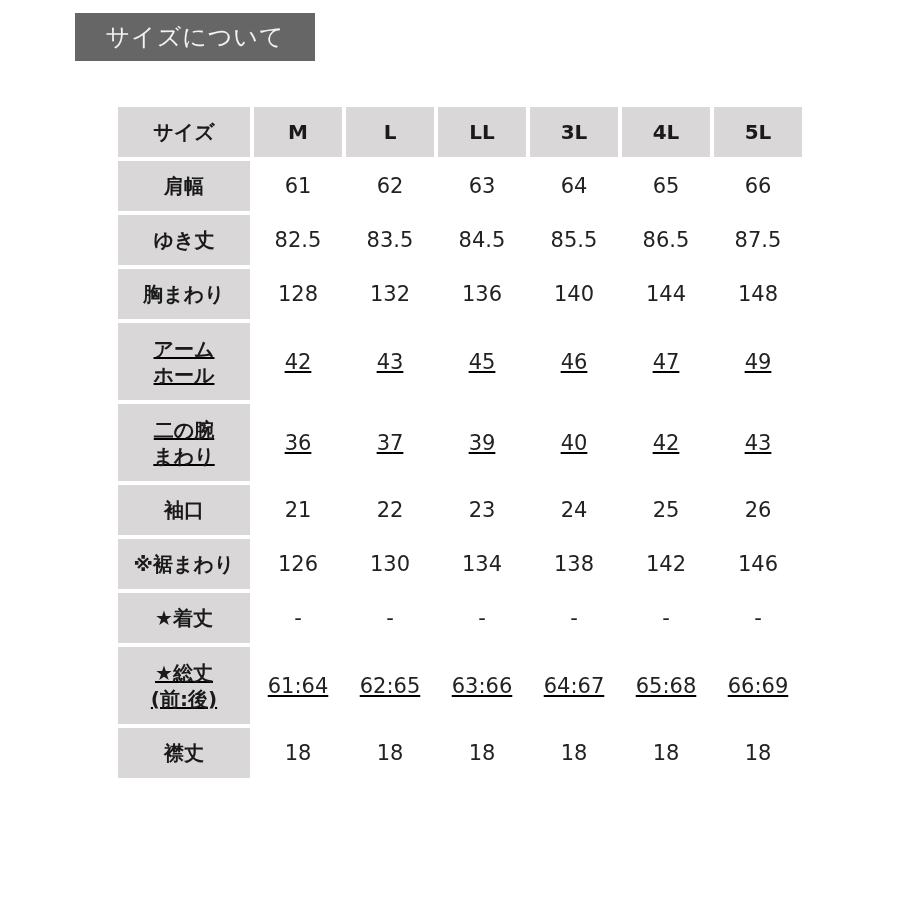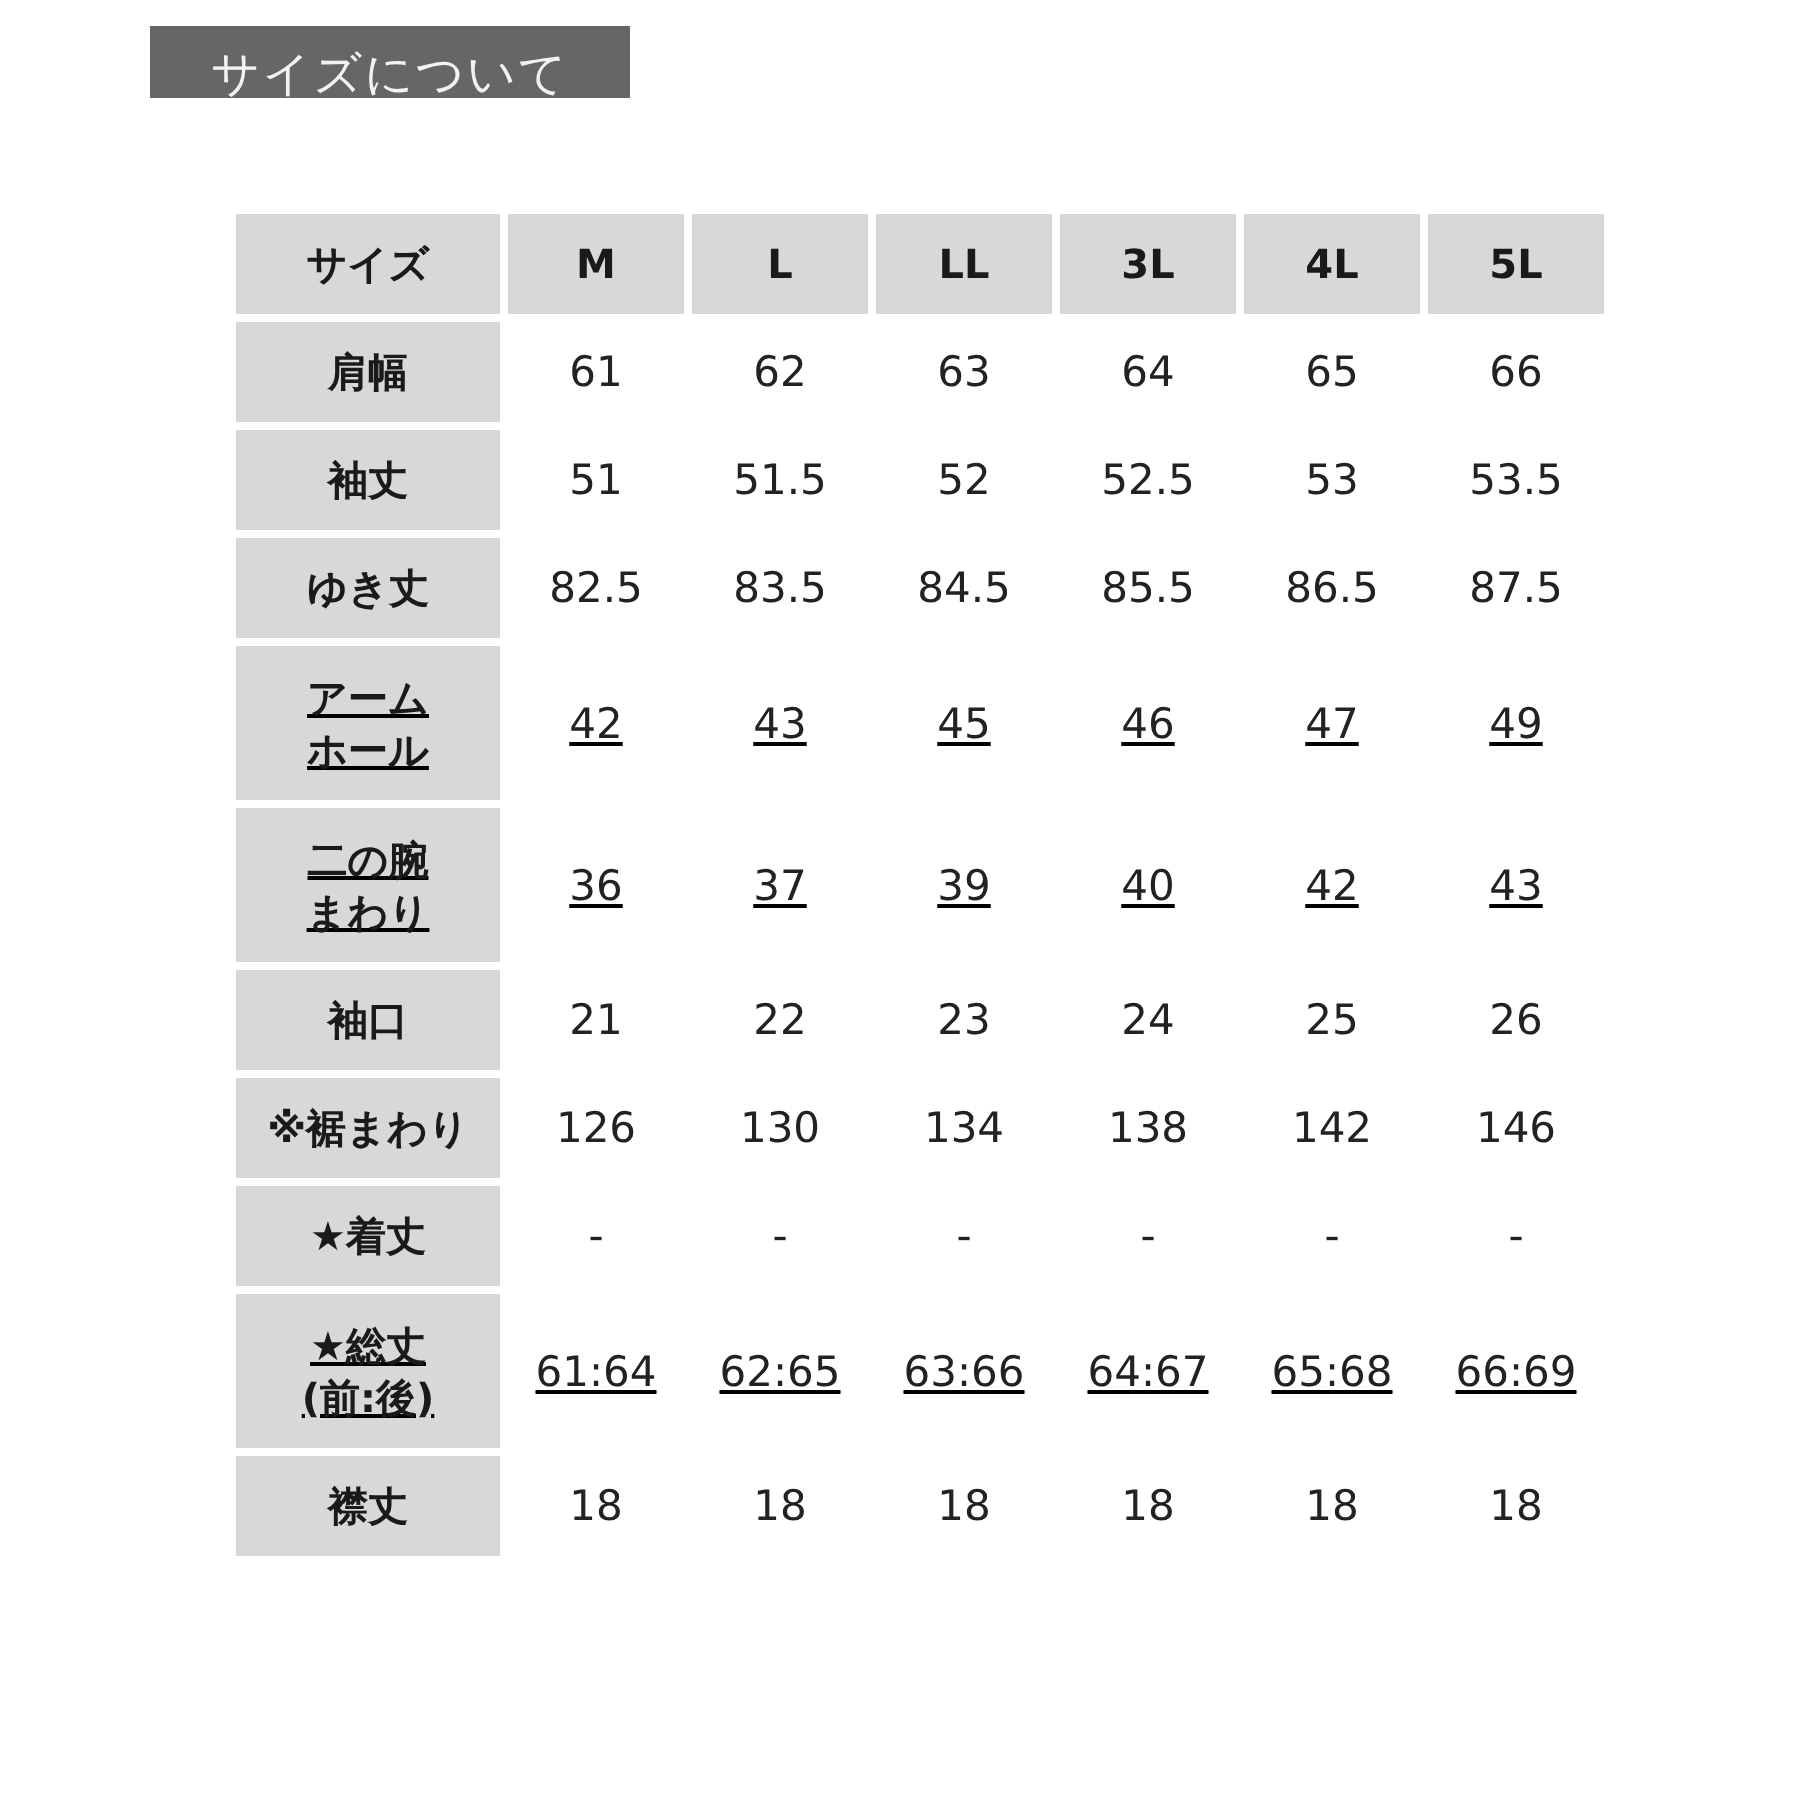--- a/index.html
+++ b/index.html
@@ -14,21 +14,21 @@
     .page {
       position: relative;
       width: 900px;
       height: 900px;
     }
     .section-title {
       position: absolute;
       left: 75px;
       top: 13px;
       width: 240px;
-      height: 36px;
+      height: 48px;
       background: #666666;
       color: #f2f2f2;
       font-size: 24px;
       line-height: 48px;
       text-align: center;
       letter-spacing: 1px;
     }
     table.size-table {
       position: absolute;
       left: 114px;
@@ -88,36 +88,36 @@
         <tr class="h-1">
           <th class="row-head">肩幅</th>
           <td class="val">61</td>
           <td class="val">62</td>
           <td class="val">63</td>
           <td class="val">64</td>
           <td class="val">65</td>
           <td class="val">66</td>
         </tr>
         <tr class="h-1">
-          <th class="row-head">袖丈</th>
-          <td class="val">51</td>
-          <td class="val">51.5</td>
-          <td class="val">52</td>
-          <td class="val">52.5</td>
-          <td class="val">53</td>
-          <td class="val">53.5</td>
-        </tr>
-        <tr class="h-1">
           <th class="row-head">ゆき丈</th>
           <td class="val">82.5</td>
           <td class="val">83.5</td>
           <td class="val">84.5</td>
           <td class="val">85.5</td>
           <td class="val">86.5</td>
           <td class="val">87.5</td>
+        </tr>
+        <tr class="h-1">
+          <th class="row-head">胸まわり</th>
+          <td class="val">128</td>
+          <td class="val">132</td>
+          <td class="val">136</td>
+          <td class="val">140</td>
+          <td class="val">144</td>
+          <td class="val">148</td>
         </tr>
         <tr class="h-2">
           <th class="row-head">アーム
 ホール</th>
           <td class="val">42</td>
           <td class="val">43</td>
           <td class="val">45</td>
           <td class="val">46</td>
           <td class="val">47</td>
           <td class="val">49</td>

